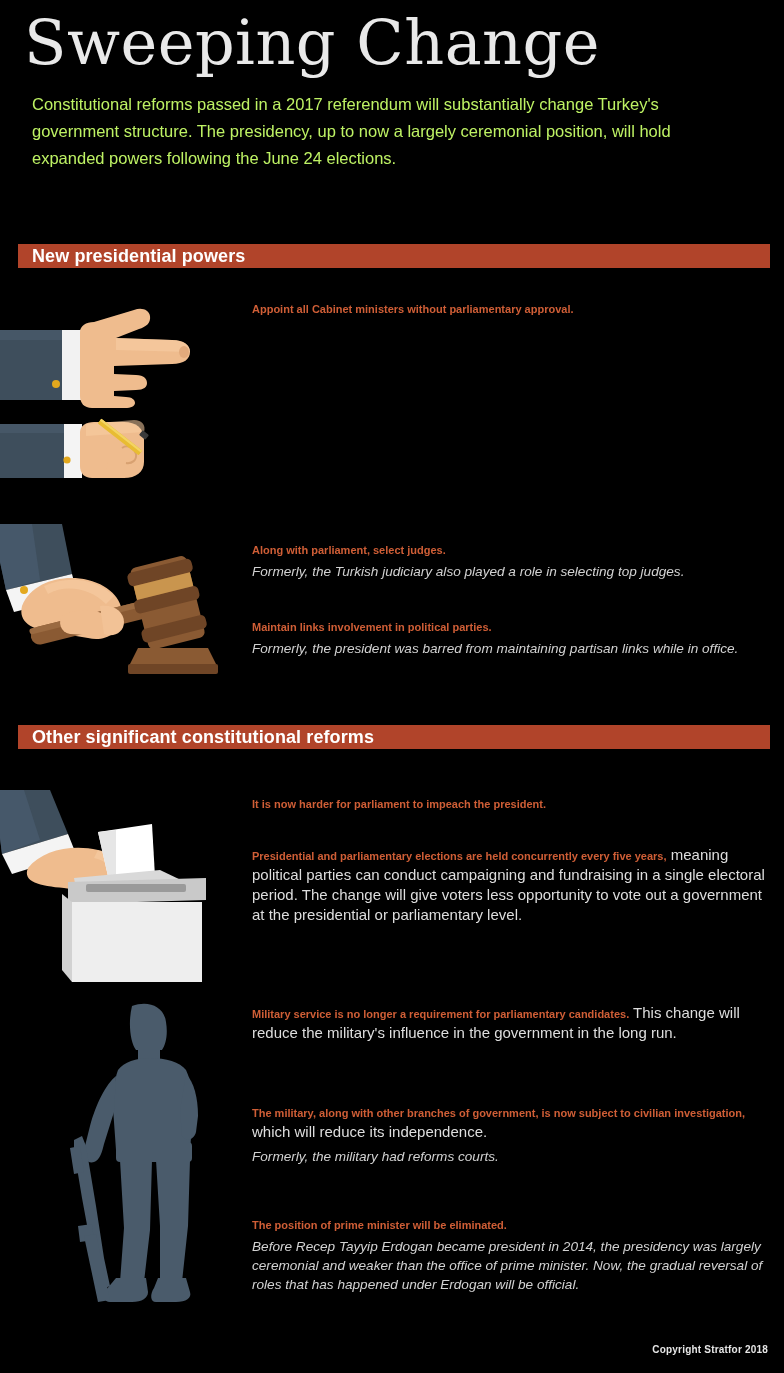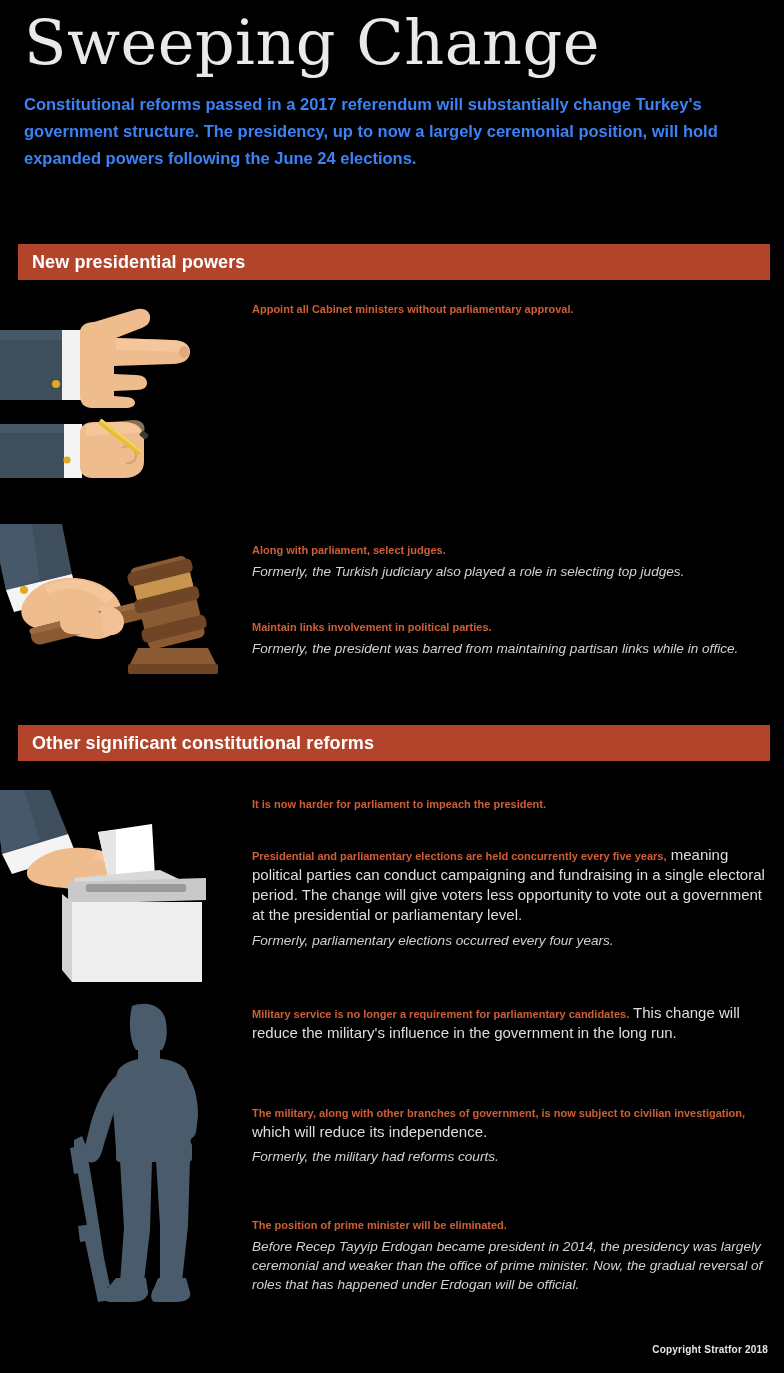--- a/index.html
+++ b/index.html
@@ -22,34 +22,34 @@
     font-family: "DejaVu Serif", serif;
     font-weight: 400;
     font-size: 62px;
     line-height: 1.05;
     letter-spacing: 0.5px;
     color: #e9e9e9;
     margin: 0;
     padding: 0 0 0 4px;
   }
   #subtitle {
-    margin: 16px 0 0 4px;
+    margin: 16px 0 0 12px;
     width: 700px;
     font-size: 16.5px;
     line-height: 1.62;
-    color: #3b82f6;
-    font-weight: 700;
+    color: #bef264;
+    font-weight: 400;
   }
 
   
   .section-band {
     position: absolute;
     left: 18px;
     width: 752px;
-    height: 36px;
+    height: 24px;
     background: #b1442a;
     display: flex;
     align-items: center;
   }
   .section-band-label {
     font-size: 18px;
     font-weight: bold;
     color: #ffffff;
     padding-left: 14px;
     letter-spacing: 0.1px;
@@ -243,21 +243,20 @@
     <polygon points="78,120 78,200 68,188 68,112" fill="#d2d2d2"></polygon>
   </svg>
 </div>
 
 <div class="entry" style="top:797px;">
   <p class="entry-head">It is now harder for parliament to impeach the president.</p>
 </div>
 
 <div class="entry" style="top:845px;">
   <p class="entry-lead"><span class="entry-head">Presidential and parliamentary elections are held concurrently every five years,</span><span class="entry-body"> meaning political parties can conduct campaigning and fundraising in a single electoral period. The change will give voters less opportunity to vote out a government at the presidential or parliamentary level.</span></p>
-  <p class="entry-note">Formerly, parliamentary elections occurred every four years.</p>
 </div>
 
 <div class="illus" style="left:62px; top:1000px;">
   <svg width="180" height="315" viewBox="0 0 180 315">
     <g fill="#4a5b6b">
 
       <path d="M70 6 C 86 0, 102 6, 104 22 C 106 34, 104 44, 100 50 L 74 50 C 68 42, 66 22, 70 6 Z"></path>
       <rect x="76" y="48" width="22" height="14"></rect>
 
       <path d="M56 70 C 62 62, 74 58, 88 58 C 104 58, 118 62, 124 70

